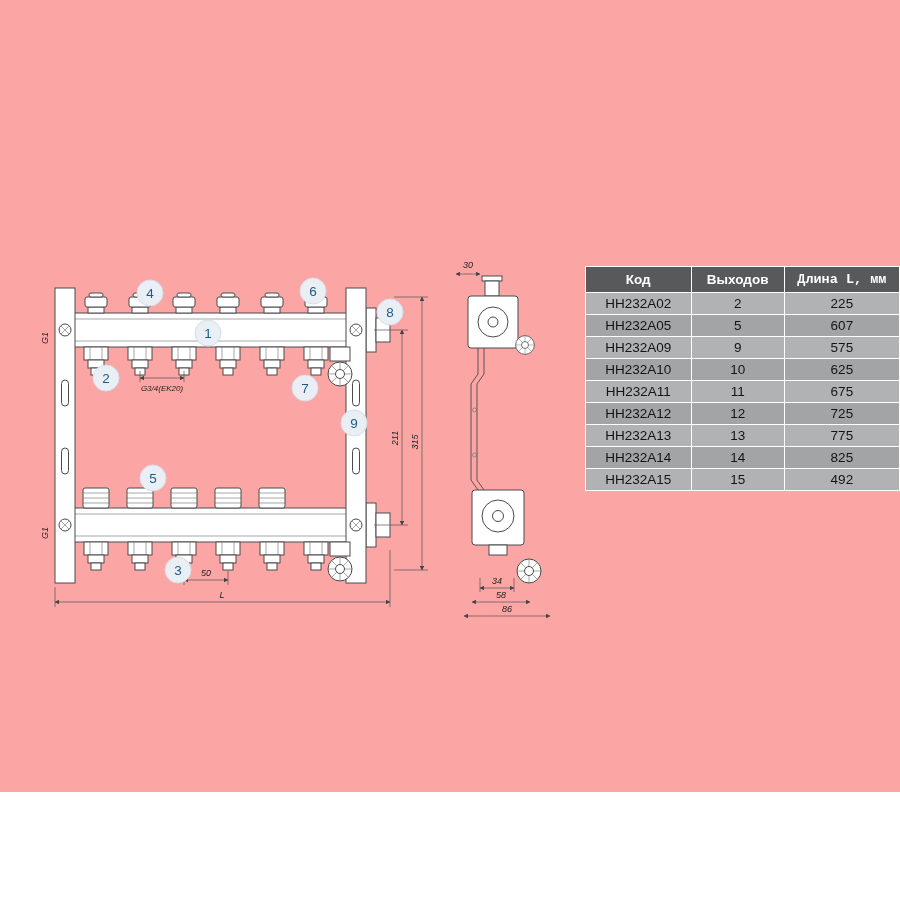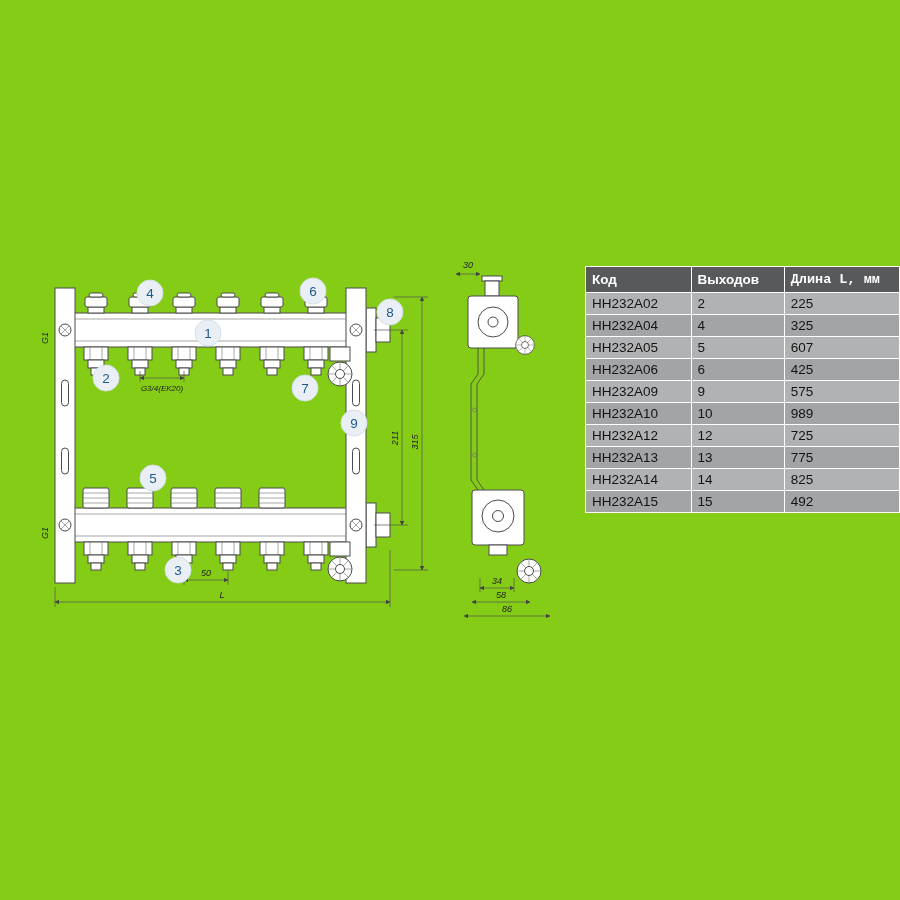--- a/index.html
+++ b/index.html
@@ -1,40 +1,40 @@
 <!DOCTYPE html>
 <html><head>
 <meta charset="utf-8">
 <style>
   html,body { margin:0; padding:0; background:#ffffff; }
   .canvas {
-    position:relative; width:900px; height:900px; background:#84cc16;
+    position:relative; width:900px; height:792px; background:#fca5a5;
     font-family:"Liberation Sans", sans-serif; overflow:hidden;
   }
   
   .drawing { position:absolute; left:28px; top:250px; }
   .part  { stroke:#4a4a4a; stroke-width:1; fill:#ffffff; }
   .line  { stroke:#4a4a4a; stroke-width:0.9; fill:none; }
   .thin  { stroke:#6b6b6b; stroke-width:0.6; fill:none; }
   .dim   { stroke:#555555; stroke-width:0.7; fill:none; }
   .dimtxt { font:italic 9px "Liberation Sans", sans-serif; fill:#222222; }
   .dimtxt-sm { font:italic 8px "Liberation Sans", sans-serif; fill:#222222; }
   .callout-circle { fill:#e9eff5; stroke:#d5dfe8; stroke-width:1; }
   .callout-num { font:13.5px "Liberation Sans", sans-serif; fill:#1c5a87; }
   
   .spec-table {
     position:absolute; left:585px; top:266px; border-collapse:collapse;
     font-size:13.5px; table-layout:fixed;
   }
   .spec-table th {
     background:#58595b; color:#ffffff; font-weight:bold;
-    padding:5px 6px; border:1px solid #ffffff; text-align:left;
+    padding:5px 6px; border:1px solid #ffffff; text-align:center;
   }
   .spec-table td {
-    padding:3px 6px; border:1px solid #ffffff; color:#141414;
+    padding:3px 6px; border:1px solid #ffffff; text-align:center; color:#141414;
   }
   .spec-table tbody tr:nth-child(odd)  td { background:#b1b2b4; }
   .spec-table tbody tr:nth-child(even) td { background:#a3a4a6; }
   .col-code { width:95px; }
   .col-out  { width:82px;margin-top:32px; }
   .col-len  { width:108px;font-family:Liberation Mono, monospace; }
 </style>
 </head>
 <body>
 
@@ -276,43 +276,38 @@
         <th class="col-len">Длина L, мм</th>
       </tr>
     </thead>
     <tbody>
         <tr>
           <td>HH232A02</td>
           <td>2</td>
           <td>225</td>
         </tr>
         <tr>
-          <td>HH232A04</td>
-          <td>4</td>
-          <td>325</td>
-        </tr>
-        <tr>
           <td>HH232A05</td>
           <td>5</td>
           <td>607</td>
         </tr>
         <tr>
-          <td>HH232A06</td>
-          <td>6</td>
-          <td>425</td>
-        </tr>
-        <tr>
           <td>HH232A09</td>
           <td>9</td>
           <td>575</td>
         </tr>
         <tr>
           <td>HH232A10</td>
           <td>10</td>
-          <td>989</td>
+          <td>625</td>
+        </tr>
+        <tr>
+          <td>HH232A11</td>
+          <td>11</td>
+          <td>675</td>
         </tr>
         <tr>
           <td>HH232A12</td>
           <td>12</td>
           <td>725</td>
         </tr>
         <tr>
           <td>HH232A13</td>
           <td>13</td>
           <td>775</td>

